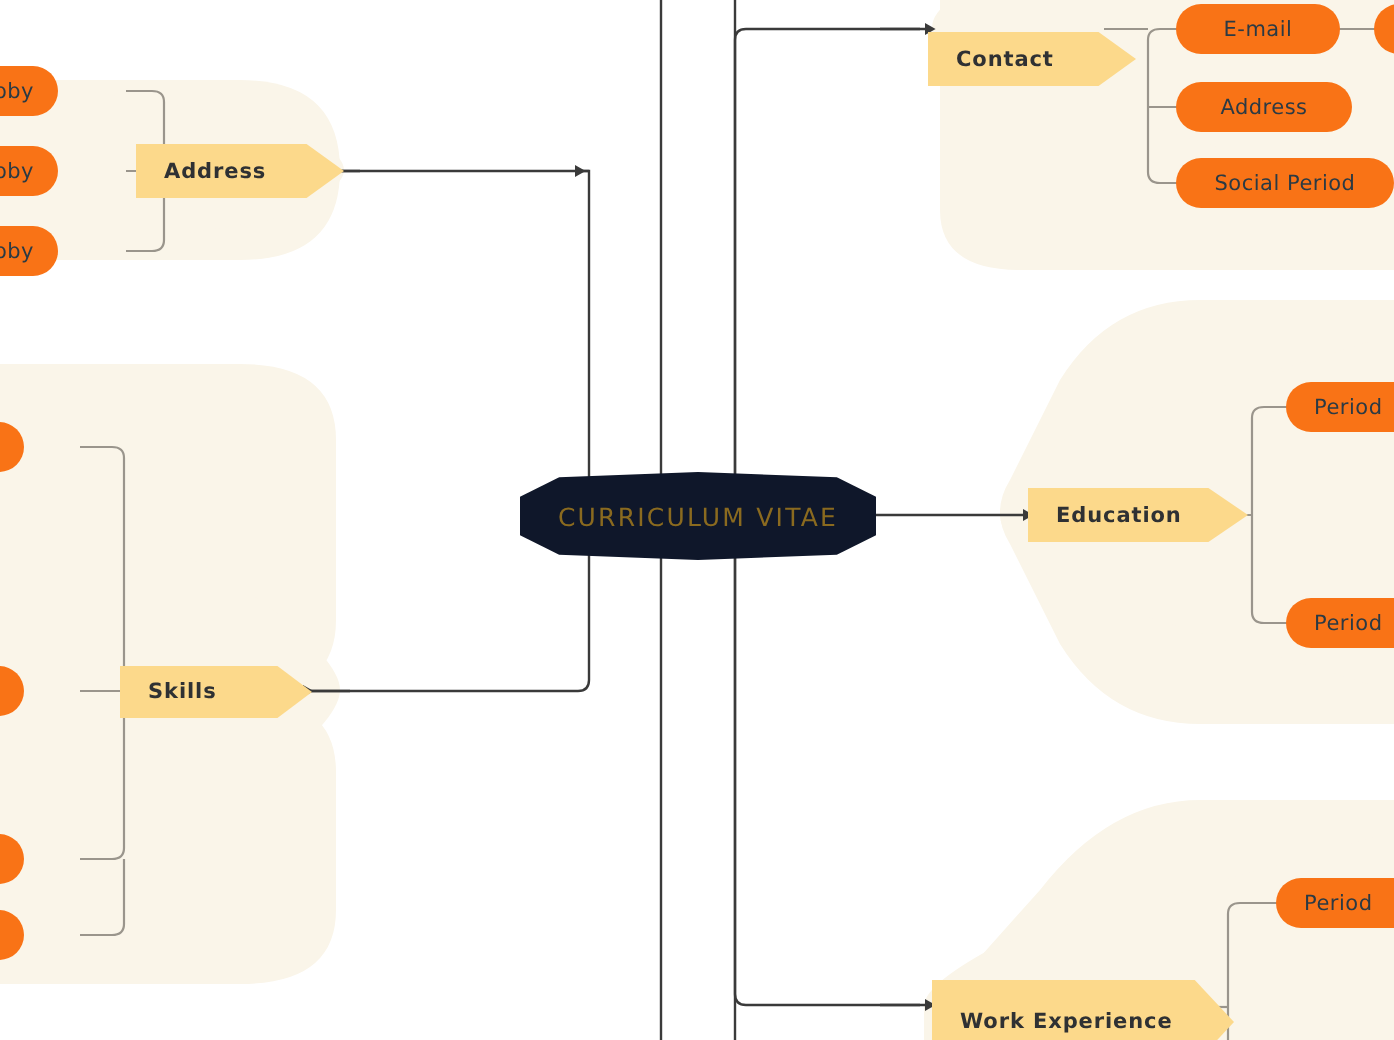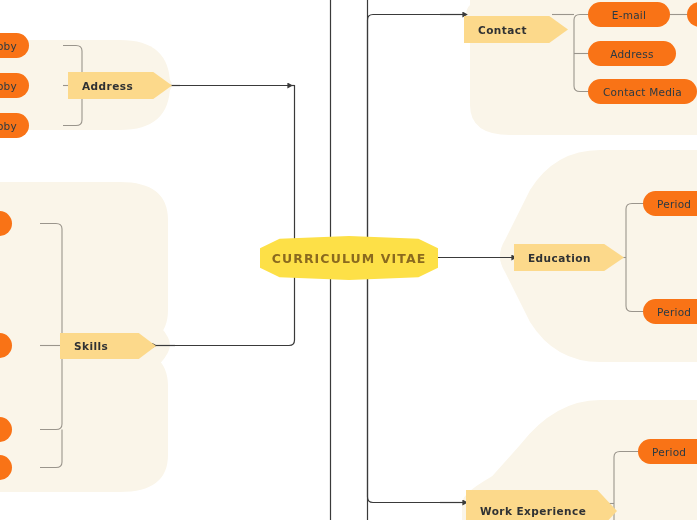--- a/index.html
+++ b/index.html
@@ -32,23 +32,23 @@
     height: 520px;
     z-index: 3;
   }
 
   
   .center-node {
     position: absolute;
     display: flex;
     align-items: center;
     justify-content: center;
-    background: #fde047;
+    background: #0f172a;
     color: #8a6a1f;
-    font-weight: bold;
+    font-weight: normal;
     font-size: 12.5px;
     letter-spacing: 1.1px;
     -webkit-clip-path: polygon(0% 28%, 11% 6%, 50% 0%, 89% 6%, 100% 28%, 100% 72%, 89% 94%, 50% 100%, 11% 94%, 0% 72%);
     clip-path: polygon(0% 28%, 11% 6%, 50% 0%, 89% 6%, 100% 28%, 100% 72%, 89% 94%, 50% 100%, 11% 94%, 0% 72%);
     white-space: nowrap;
   }
 
   
   .branch-node {
     position: absolute;
@@ -209,21 +209,21 @@
       
     </div>
 
     <div class="leaf-node" style="left:588px; top:2px; width:82px; height:25px;">
       <span>E-mail</span>
     </div>
     <div class="leaf-node" style="left:588px; top:41px; width:88px; height:25px;">
       <span>Address</span>
     </div>
     <div class="leaf-node" style="left:588px; top:79px; width:109px; height:25px;">
-      <span>Contact Media</span>
+      <span>Social Period</span>
     </div>
     <div class="leaf-node clip-right" style="left:687px; top:2px; width:60px; height:25px;">
       <span></span>
     </div>
 
     <div class="leaf-node clip-right" style="left:643px; top:191px; width:78px; height:25px;">
       <span>Period</span>
     </div>
     <div class="leaf-node clip-right" style="left:643px; top:299px; width:78px; height:25px;">
       <span>Period</span>

